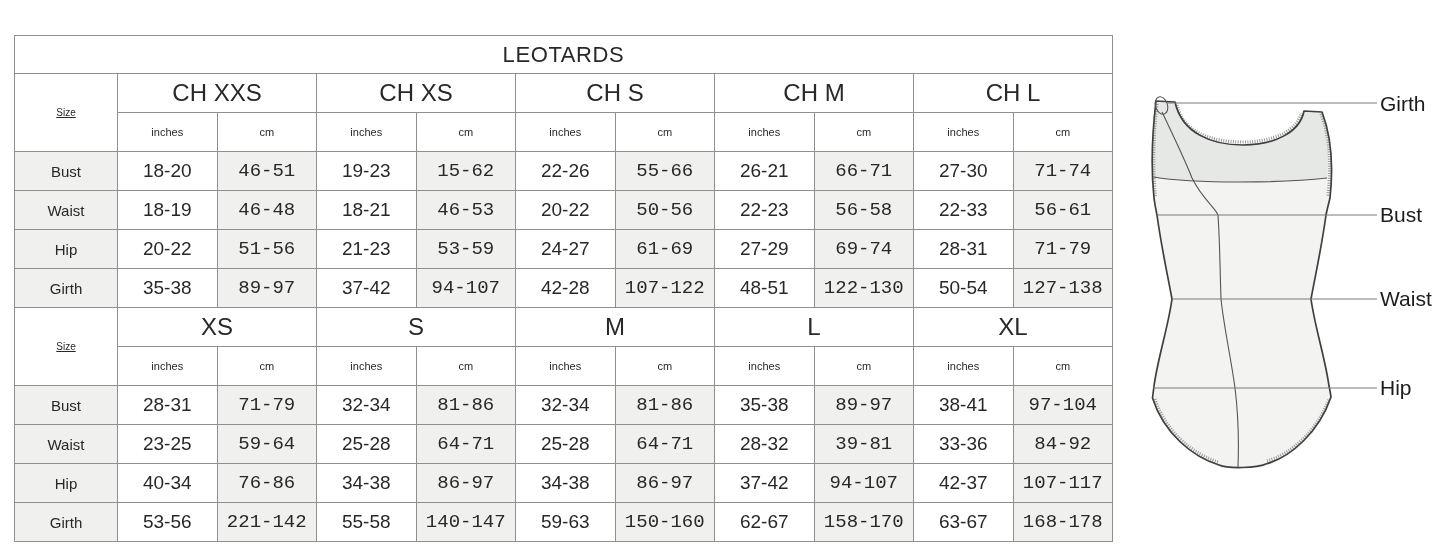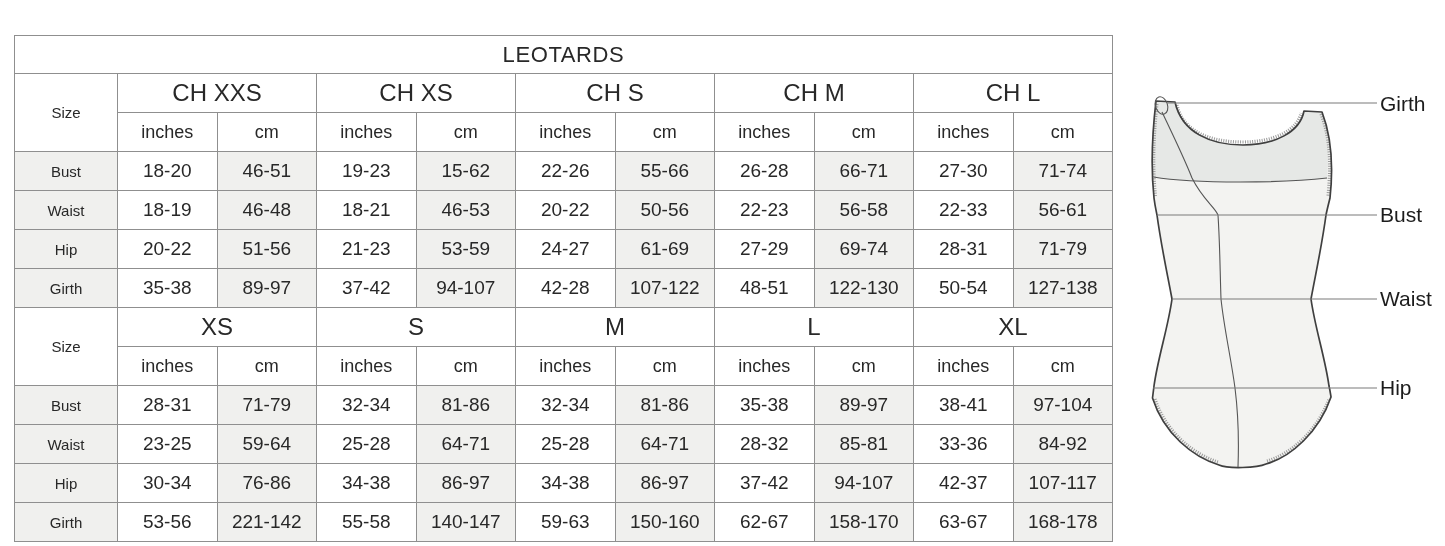--- a/index.html
+++ b/index.html
@@ -21,26 +21,26 @@
     position:absolute;left:14px;top:8px;width:1099px;
     border-collapse:collapse;table-layout:fixed;margin-top:27px;
   }
   .size-chart th,.size-chart td{
     border:1px solid var(--border);
     text-align:center;vertical-align:middle;
     font-weight:400;padding:0;color:var(--text);
     overflow:hidden;white-space:nowrap;
   }
   .size-chart .title-cell{height:37px;font-size:22px;letter-spacing:0.6px;background:#fff;}
-  .size-chart .corner{font-size:15px;background:#fff;}
+  .size-chart .corner{font-size:10px;background:#fff;text-decoration:underline;}
   .size-chart .group{height:38px;font-size:24px;background:#fff;}
-  .size-chart .unit{height:38px;font-size:18px;background:#fff;}
+  .size-chart .unit{height:38px;font-size:11px;background:#fff;}
   .size-chart .rowlabel{height:38px;font-size:15px;background:var(--shade);}
   .size-chart .val{height:38px;font-size:19px;background:#fff;}
-  .size-chart .val.shade{background:var(--shade);}
+  .size-chart .val.shade{background:var(--shade);font-family:Liberation Mono, monospace;}
   .figure{
     position:absolute;left:1125px;top:60px;width:320px;height:440px;
   }
   .figure svg{position:absolute;left:0;top:0;}
   .fig-label{
     position:absolute;left:255px;font-size:21px;line-height:26px;
     color:#1c1c1c;white-space:nowrap;
   }
   .fig-label.girth{top:31px;}
   .fig-label.bust{top:142px;}
@@ -91,21 +91,21 @@
         <td class="unit">cm</td>
       </tr>
       <tr>
         <th class="rowlabel">Bust</th>
         <td class="val">18-20</td>
         <td class="val shade">46-51</td>
         <td class="val">19-23</td>
         <td class="val shade">15-62</td>
         <td class="val">22-26</td>
         <td class="val shade">55-66</td>
-        <td class="val">26-28</td>
+        <td class="val">26-21</td>
         <td class="val shade">66-71</td>
         <td class="val">27-30</td>
         <td class="val shade">71-74</td>
       </tr>
       <tr>
         <th class="rowlabel">Waist</th>
         <td class="val">18-19</td>
         <td class="val shade">46-48</td>
         <td class="val">18-21</td>
         <td class="val shade">46-53</td>
@@ -177,27 +177,27 @@
       </tr>
       <tr>
         <th class="rowlabel">Waist</th>
         <td class="val">23-25</td>
         <td class="val shade">59-64</td>
         <td class="val">25-28</td>
         <td class="val shade">64-71</td>
         <td class="val">25-28</td>
         <td class="val shade">64-71</td>
         <td class="val">28-32</td>
-        <td class="val shade">85-81</td>
+        <td class="val shade">39-81</td>
         <td class="val">33-36</td>
         <td class="val shade">84-92</td>
       </tr>
       <tr>
         <th class="rowlabel">Hip</th>
-        <td class="val">30-34</td>
+        <td class="val">40-34</td>
         <td class="val shade">76-86</td>
         <td class="val">34-38</td>
         <td class="val shade">86-97</td>
         <td class="val">34-38</td>
         <td class="val shade">86-97</td>
         <td class="val">37-42</td>
         <td class="val shade">94-107</td>
         <td class="val">42-37</td>
         <td class="val shade">107-117</td>
       </tr>

